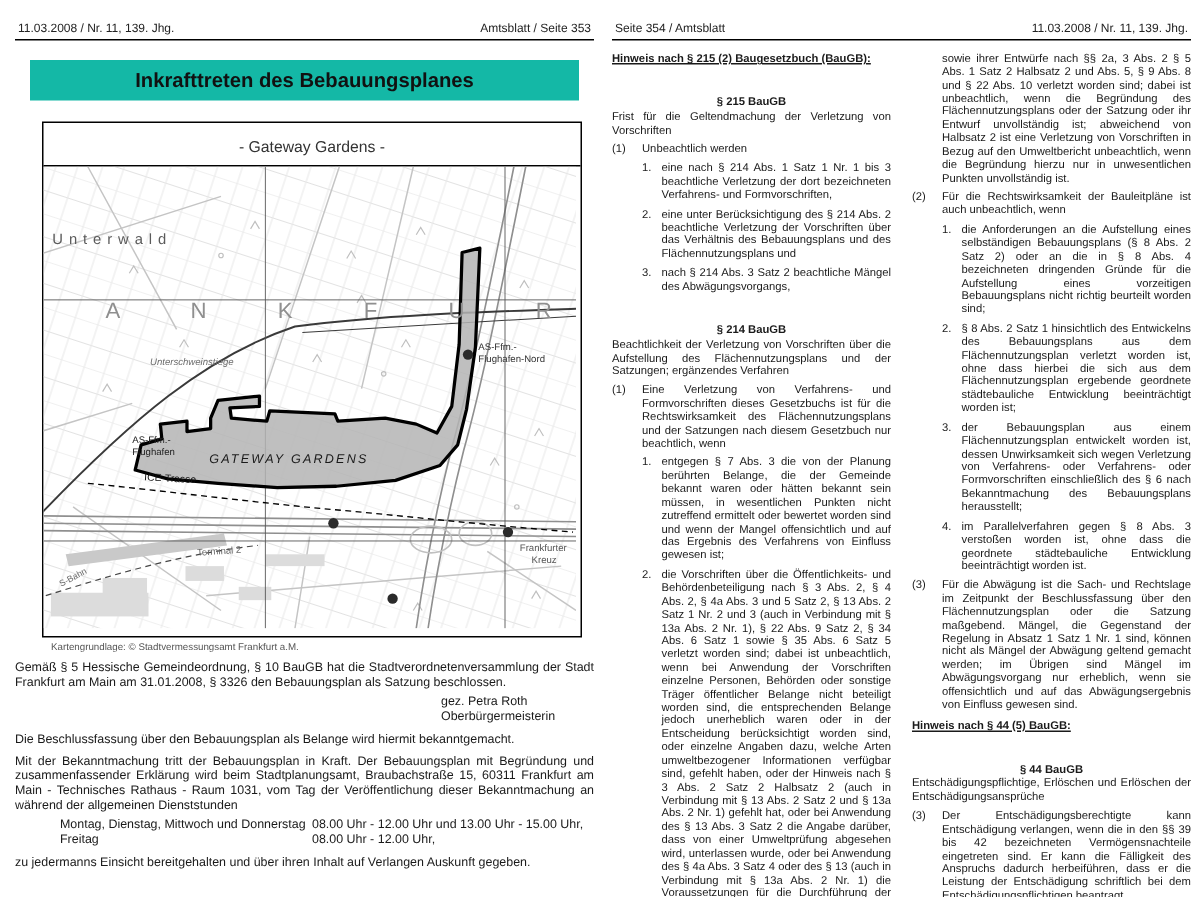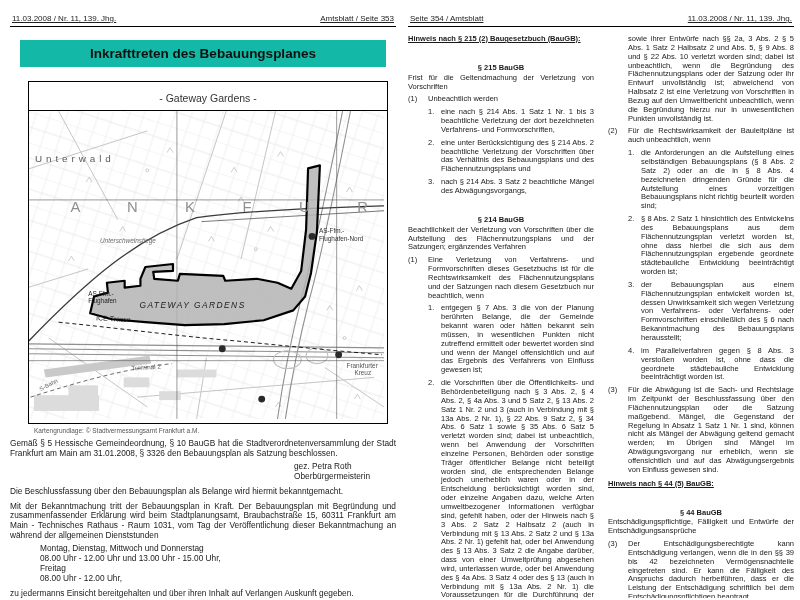--- a/index.html
+++ b/index.html
@@ -1,32 +1,32 @@
 <!DOCTYPE html>
 <html><head>
 <meta charset="utf-8">
 <style>
   html,body{margin:0;padding:0;background:#fff;width:800px;height:600px;overflow:hidden;
     font-family:"Liberation Sans","DejaVu Sans",sans-serif;color:#1a1a1a;}
   .page{position:absolute;top:12px;height:586px;overflow:hidden;}
   .page-left{left:10px;width:386px;}
   .page-right{left:408px;width:386px;}
   .hdr{display:flex;justify-content:space-between;font-size:8px;color:#222;
-    border-bottom:1px solid #000;padding:2px 2px 3px 2px;text-decoration:underline;}
+    border-bottom:1px solid #000;padding:2px 2px 3px 2px;}
   .titlebar{margin:13px 10px 0 10px;background:#14b8a6;text-align:center;
     font-weight:bold;font-size:13.5px;padding:6px 0;color:#111;}
   .figure{margin:14px 6px 0 18px;width:358px;border:1.5px solid #000;}
   .fig-title{ text-align:center;padding:7px 0 6px 0;border-bottom:1px solid #000;}
   .fig-title .t1{font-size:16px;color:#222;}
   .fig-title .t2{font-size:10.5px;margin-top:3px;color:#333;}
   .caption{font-size:6.5px;color:#555;margin:3px 0 0 24px;}
   .para{font-size:8.3px;line-height:1.16;text-align:justify;margin:5px 0 0 0;}
   .sig{width:100px;margin:4px 2px 0 auto;font-size:8.3px;line-height:1.2;text-align:left;}
   .hours{margin:4px 0 0 30px;font-size:8.3px;line-height:1.2;}
-  .hours .row{display:flex;flex-direction:column;}
+  .hours .row{display:flex;}
   .hours .days{width:168px;}
   
   .cols{display:flex;gap:14px;margin-top:8px;}
   .col{width:186px;font-size:7.5px;line-height:1.18;text-align:justify;}
   .h-bold{font-weight:bold;margin:0 0 4px 0;text-align:left;text-decoration:underline;}
   .law-title{font-weight:bold;text-align:center;margin:20px 0 1px 0;}
   .law-sub{margin:0 0 4px 0;}
   .npar{display:flex;margin:4px 0 0 0;}
   .npar .num{width:20px;flex:0 0 20px;}
   .npar .bd{flex:1;}
@@ -255,21 +255,21 @@
         <span class="bd">im Parallelverfahren gegen § 8 Abs. 3 verstoßen worden ist, ohne dass die geordnete städtebauliche Entwicklung beeinträchtigt worden ist.</span>
       </div>
 
       <div class="npar">
         <span class="num">(3)</span>
         <span class="bd">Für die Abwägung ist die Sach- und Rechtslage im Zeitpunkt der Beschlussfassung über den Flächennutzungsplan oder die Satzung maßgebend. Mängel, die Gegenstand der Regelung in Absatz 1 Satz 1 Nr. 1 sind, können nicht als Mängel der Abwägung geltend gemacht werden; im Übrigen sind Mängel im Abwägungsvorgang nur erheblich, wenn sie offensichtlich und auf das Abwägungsergebnis von Einfluss gewesen sind.</span>
       </div>
 
       <div class="h-bold" style="margin-top:5px">Hinweis nach § 44 (5) BauGB:</div>
       <div class="law-title">§ 44 BauGB</div>
-      <div class="law-sub">Entschädigungspflichtige, Fälligkeit und Entwürfe der Entschädigungsansprüche</div>
+      <div class="law-sub">Entschädigungspflichtige, Erlöschen und Erlöschen der Entschädigungsansprüche</div>
 
       <div class="npar">
         <span class="num">(3)</span>
         <span class="bd">Der Entschädigungsberechtigte kann Entschädigung verlangen, wenn die in den §§ 39 bis 42 bezeichneten Vermögensnachteile eingetreten sind. Er kann die Fälligkeit des Anspruchs dadurch herbeiführen, dass er die Leistung der Entschädigung schriftlich bei dem Entschädigungspflichtigen beantragt.</span>
       </div>
       <div class="npar">
         <span class="num">(4)</span>
         <span class="bd">Ein Entschädigungsanspruch erlischt, wenn nicht innerhalb von drei Jahren nach Ablauf des Kalenderjahrs, in dem die in Absatz 3 Satz 1 bezeichneten Vermögensnachteile eingetreten sind, die Fälligkeit des Anspruchs herbeigeführt wird.</span>
       </div>
 

